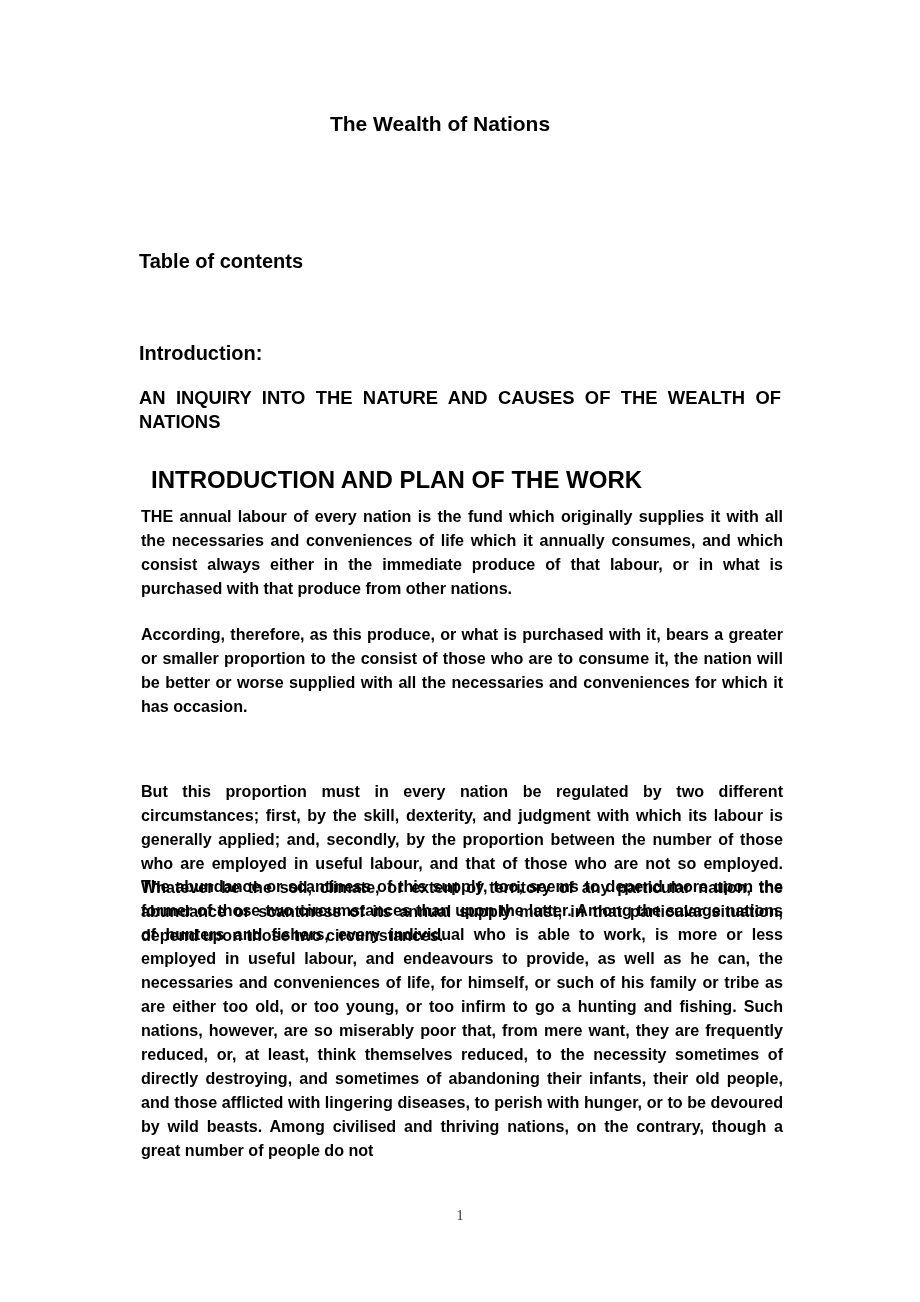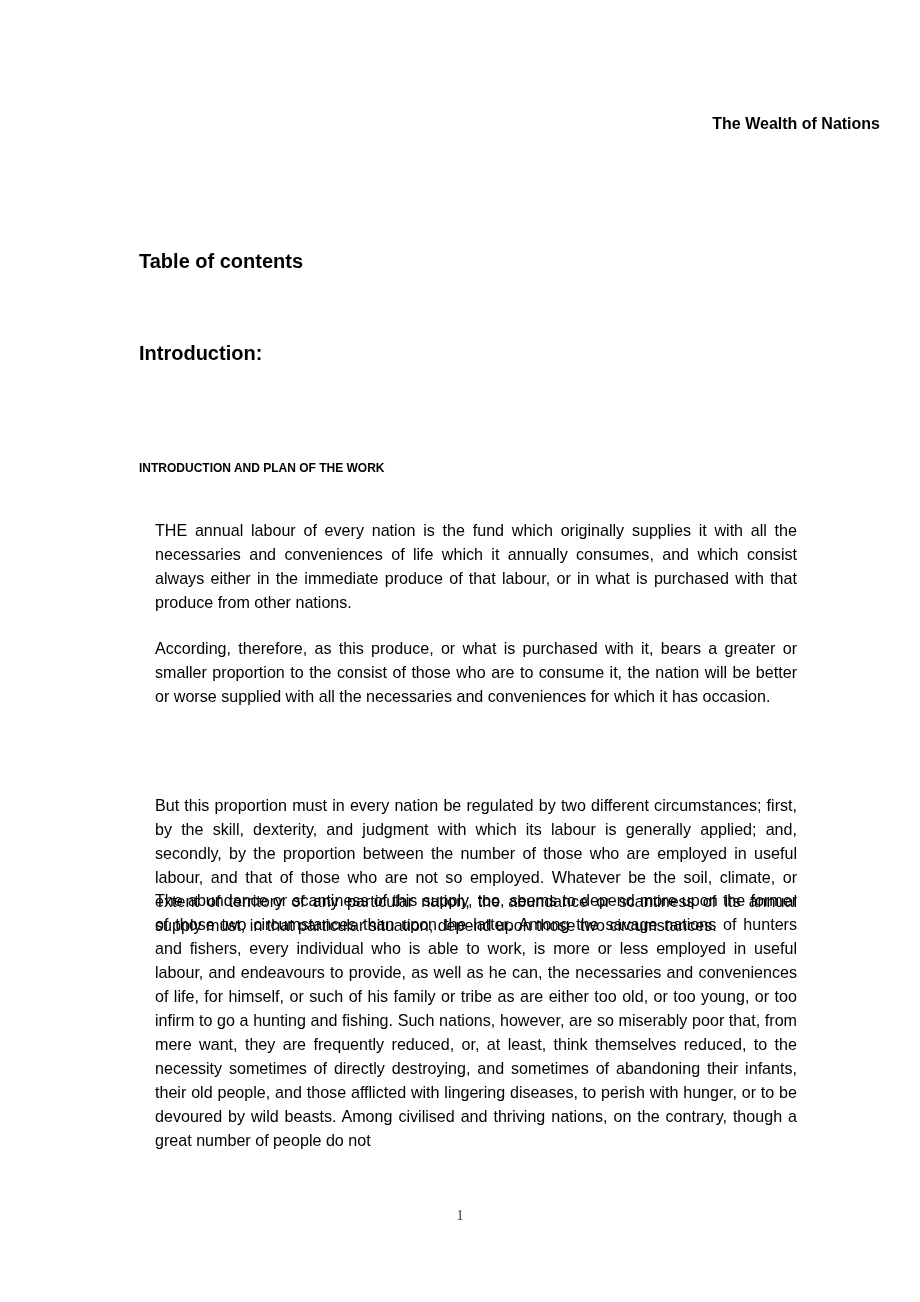--- a/index.html
+++ b/index.html
@@ -19,23 +19,23 @@
       position: absolute;
       left: 0; top: 0;
       width: 920px;
       height: 1302px;
     }
     .doc-title {
       position: absolute;
       top: 112px;
       left: 0;
       width: 880px;
-      text-align: right;
+      text-align: center;
       font-weight: bold;
-      font-size: 16px;
+      font-size: 21px;
       line-height: 24px;
       margin: 0;
     }
     .col {
       position: absolute;
       left: 139px;
       width: 642px;
     }
     .h-toc {
       top: 249px;
@@ -56,30 +56,31 @@
       font-weight: bold;
       font-size: 18.4px;
       line-height: 24px;
       margin: 0;
       text-align: justify;
       text-align-last: left;
     }
     .h-plan {
       top: 456px;
       font-weight: bold;
-      font-size: 12px;
+      font-size: 24px;
       line-height: 24px;
-      margin: 0;
+      margin: 12px;
     }
     .para {
       font-size: 16.1px;
       line-height: 24px;
-      margin: 16px;
+      margin: 2px;
       text-align: justify;
       text-align-last: left;
+      font-weight: bold;
     }
     .p1 { top: 502px; }
     .p2 { top: 620px; }
     .p3 { top: 777px; }
     .p4 { top: 872px; }
     .p4 { height: 288px; overflow: hidden; }
     .page-number {
       position: absolute;
       top: 1207px;
       left: 0;
@@ -94,20 +95,21 @@
 </head>
 <body>
 
 <div class="page">
   <h1 class="doc-title">The Wealth of Nations</h1>
 
   <h2 class="col h-toc">Table of contents</h2>
 
   <h2 class="col h-intro">Introduction:</h2>
 
+  <h3 class="col h-inquiry">AN INQUIRY INTO THE NATURE AND CAUSES OF THE WEALTH OF NATIONS</h3>
 
   <h3 class="col h-plan">INTRODUCTION AND PLAN OF THE WORK</h3>
 
   <p class="col para p1">THE annual labour of every nation is the fund which originally supplies it with all the necessaries and conveniences of life which it annually consumes, and which consist always either in the immediate produce of that labour, or in what is purchased with that produce from other nations.</p>
   <p class="col para p2">According, therefore, as this produce, or what is purchased with it, bears a greater or smaller proportion to the consist of those who are to consume it, the nation will be better or worse supplied with all the necessaries and conveniences for which it has occasion.</p>
   <p class="col para p3">But this proportion must in every nation be regulated by two different circumstances; first, by the skill, dexterity, and judgment with which its labour is generally applied; and, secondly, by the proportion between the number of those who are employed in useful labour, and that of those who are not so employed. Whatever be the soil, climate, or extent of territory of any particular nation, the abundance or scantiness of its annual supply must, in that particular situation, depend upon those two circumstances.</p>
   <p class="col para p4">The abundance or scantiness of this supply, too, seems to depend more upon the former of those two circumstances than upon the latter. Among the savage nations of hunters and fishers, every individual who is able to work, is more or less employed in useful labour, and endeavours to provide, as well as he can, the necessaries and conveniences of life, for himself, or such of his family or tribe as are either too old, or too young, or too infirm to go a hunting and fishing. Such nations, however, are so miserably poor that, from mere want, they are frequently reduced, or, at least, think themselves reduced, to the necessity sometimes of directly destroying, and sometimes of abandoning their infants, their old people, and those afflicted with lingering diseases, to perish with hunger, or to be devoured by wild beasts. Among civilised and thriving nations, on the contrary, though a great number of people do not</p>
 
   <div class="page-number">1</div>
 </div>

